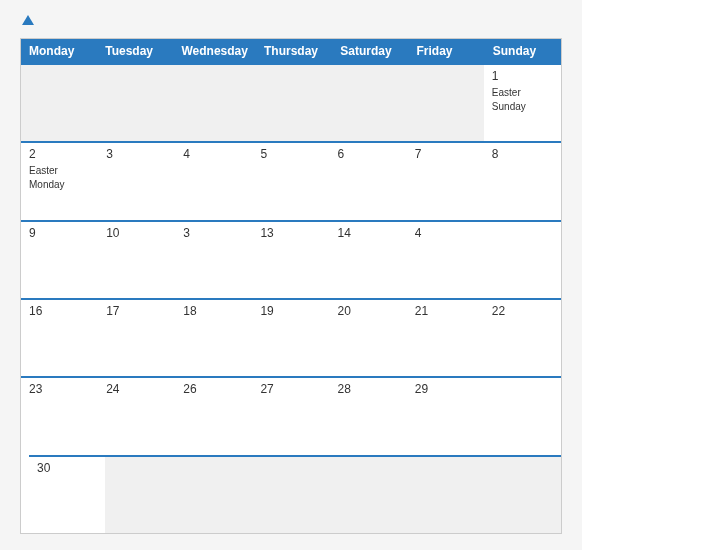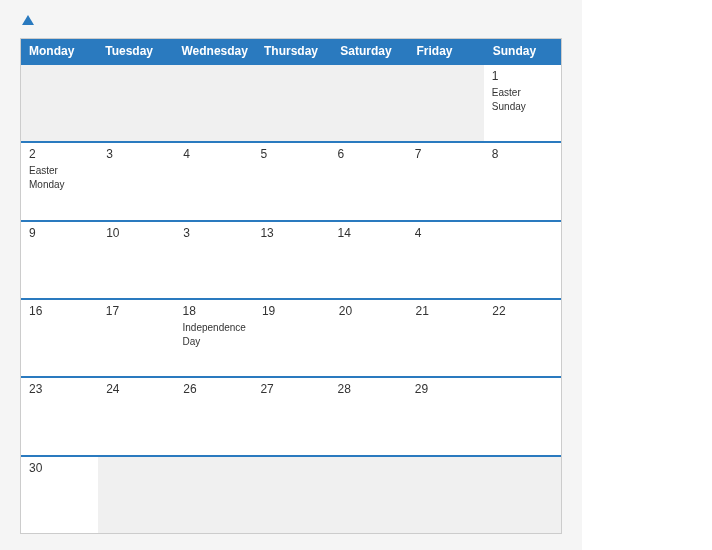--- a/index.html
+++ b/index.html
@@ -119,20 +119,21 @@
       margin-bottom: 2px;
     }
     .day-event {
       font-size: 10px;
       color: #333;
       line-height: 1.3;
     }
     
     .cal-row:last-child {
       border-bottom: none;
+      margin-left: 8px;
     }
   </style>
 </head>
 <body>
 
 <div class="page">
 
   <div class="header">
     <div class="logo">
       <div class="logo-row">
@@ -206,21 +207,21 @@
             <span class="day-num">4</span>
           </div>
         </div>
         <div class="cal-row">
           <div class="cal-cell">
             <span class="day-num">16</span>
           </div>
           <div class="cal-cell">
             <span class="day-num">17</span>
           </div>
-          <div class="cal-cell"><span class="day-num">18</span><span class="day-event">Independence Day</span></div>
+          <div class="cal-cell"><span class="day-num">18</span></div>
           <div class="cal-cell">
             <span class="day-num">19</span>
           </div>
           <div class="cal-cell">
             <span class="day-num">20</span>
           </div>
           <div class="cal-cell">
             <span class="day-num">21</span>
           </div>
           <div class="cal-cell">

